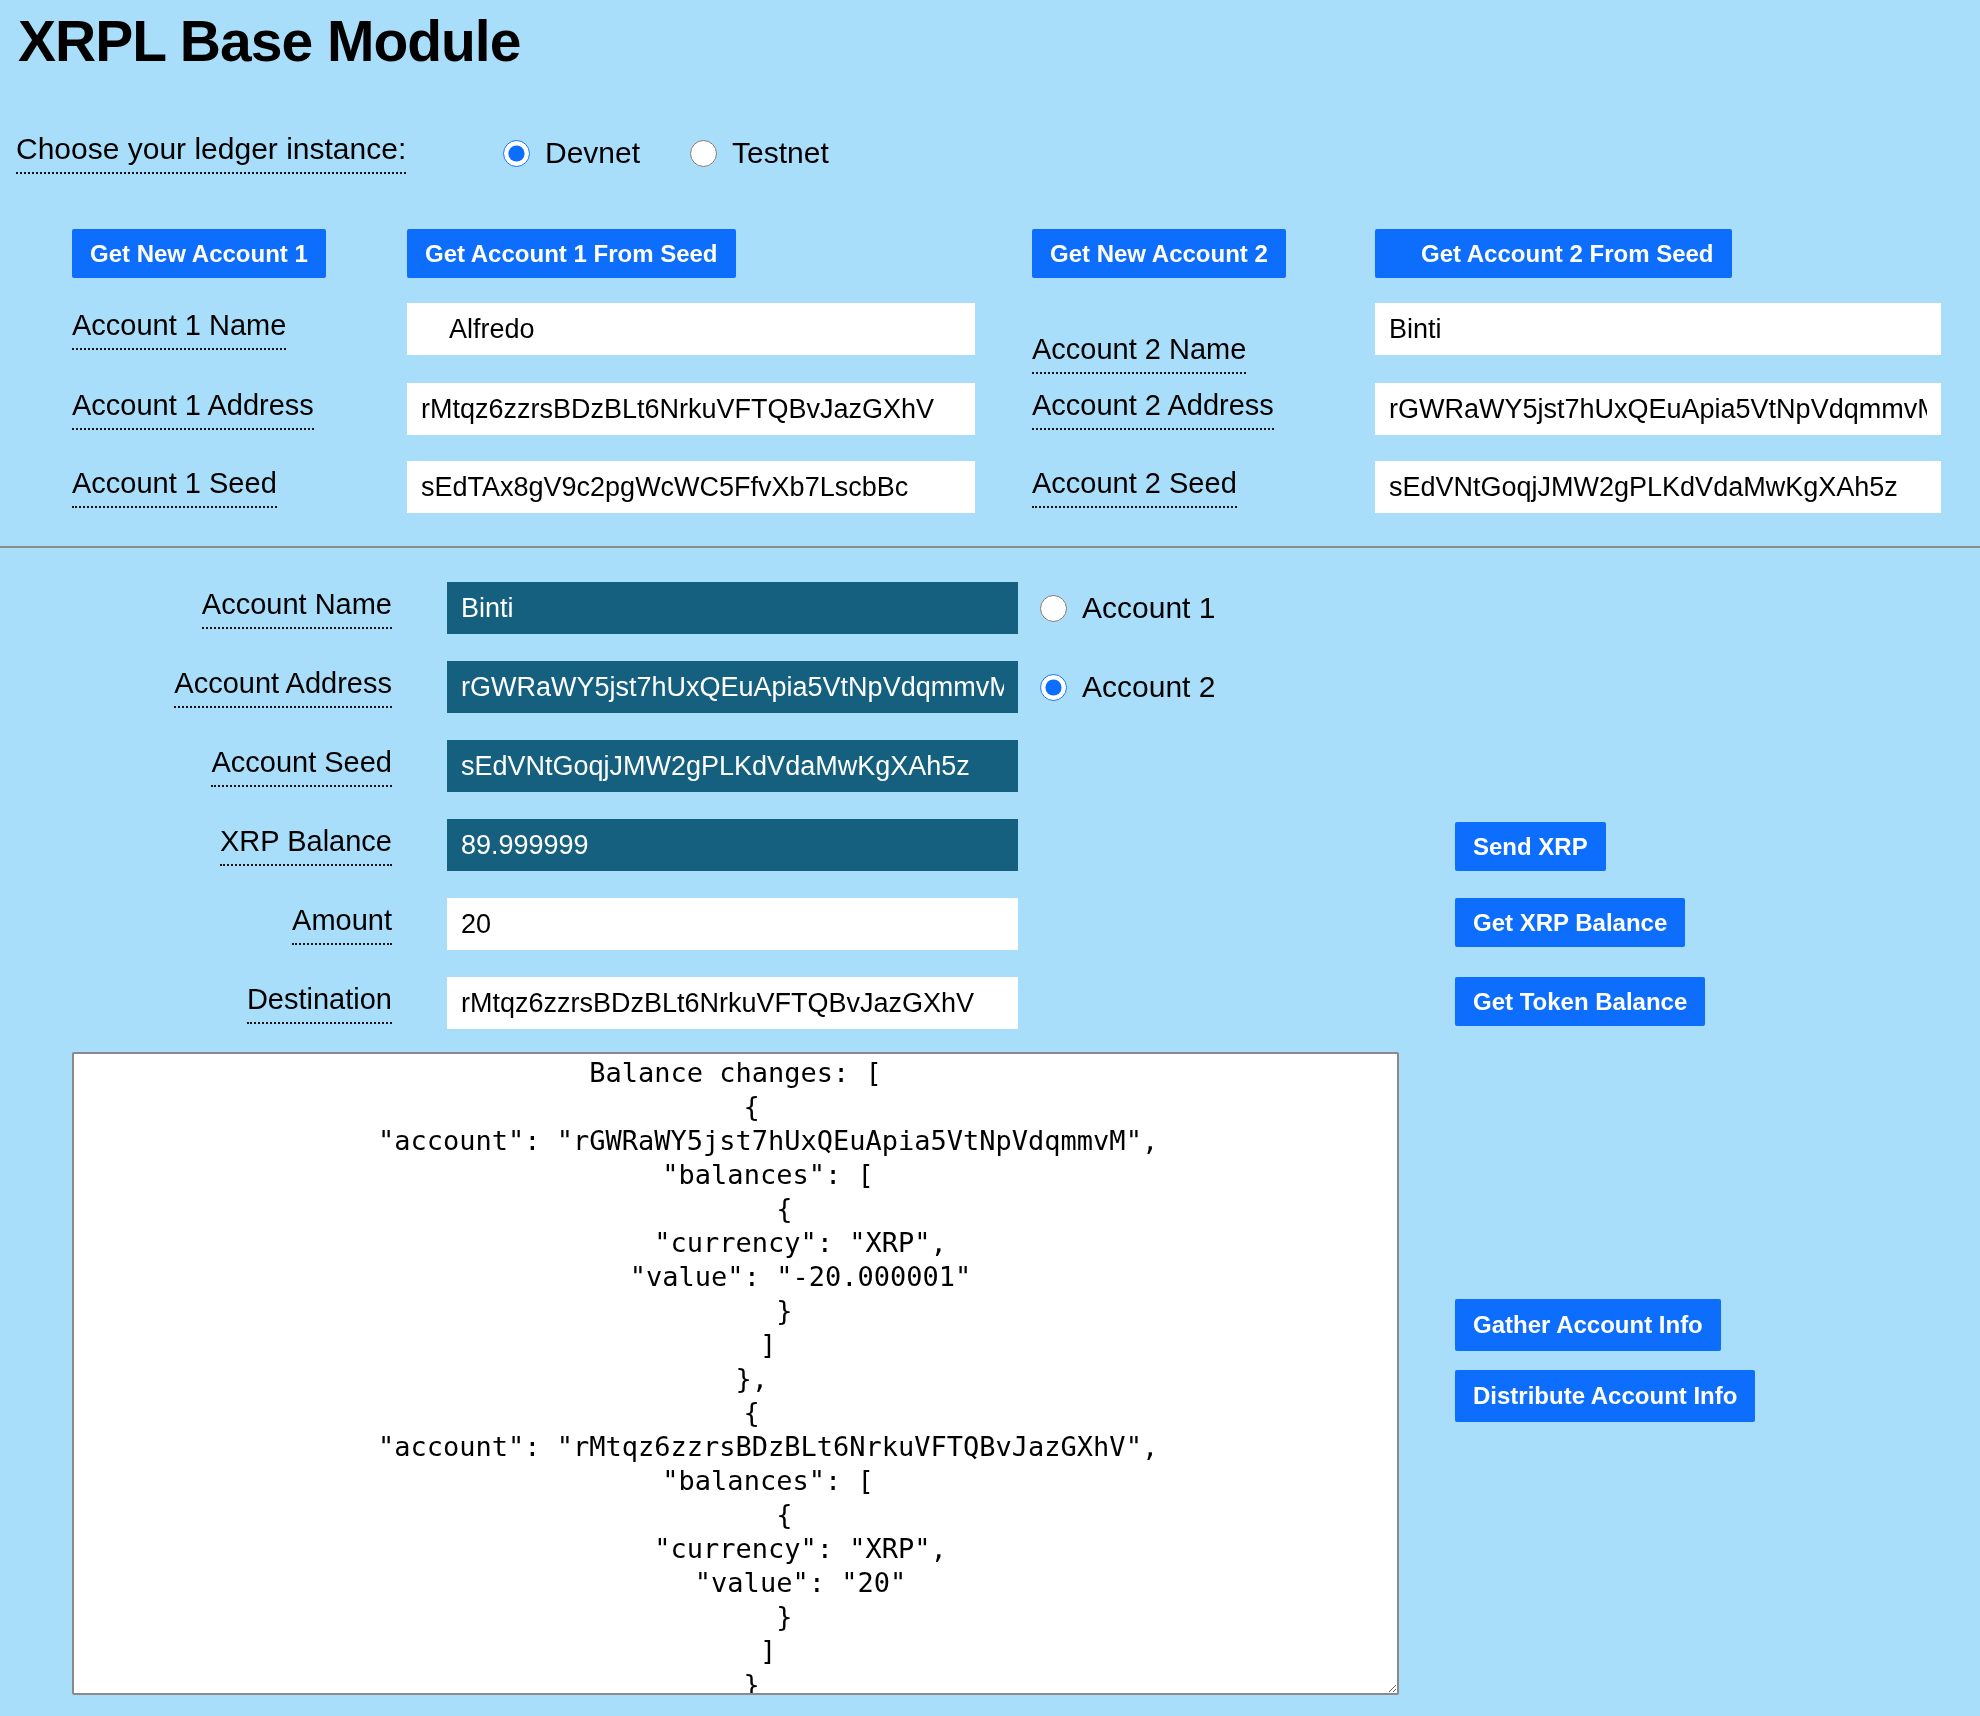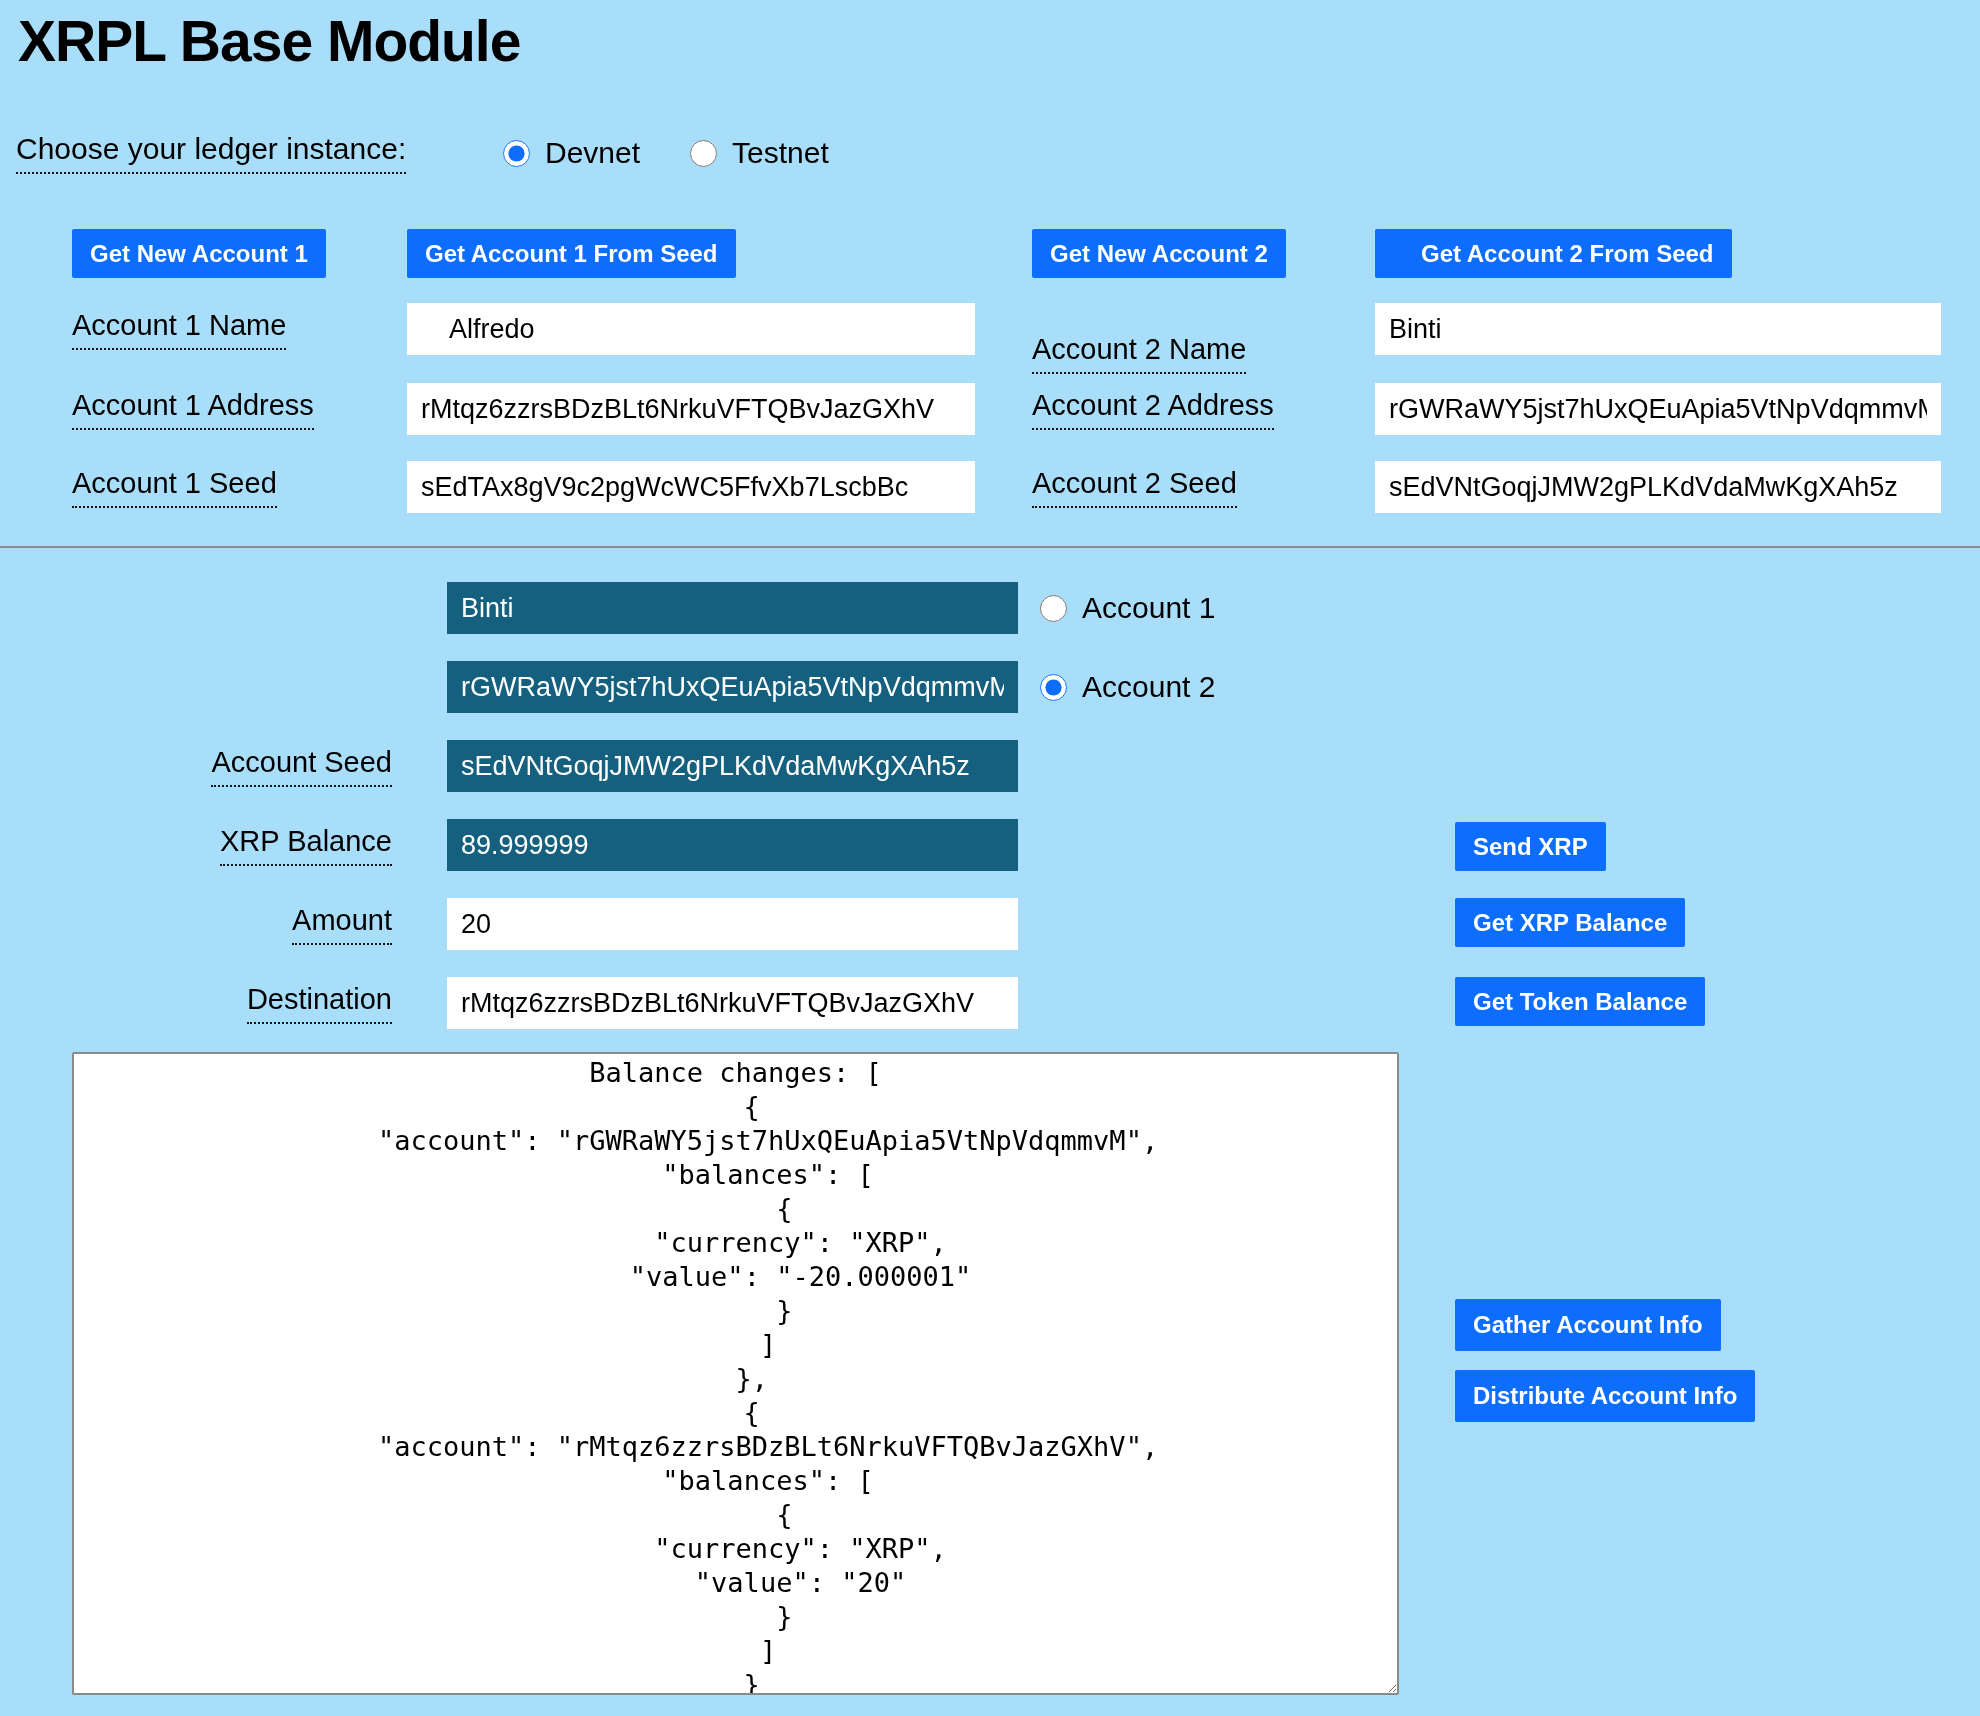--- a/index.html
+++ b/index.html
@@ -84,21 +84,27 @@
       <span class="ul">Account 2 Address</span>
     </div>
   <input class="tinput abs" style="left: 1375px; top: 383px; width: 566px;" value="rGWRaWY5jst7hUxQEuApia5VtNpVdqmmvM">
   <div class="row abs lbl" style="left:1032px;top:461px;height:52px;">
       <span class="ul">Account 2 Seed</span>
     </div>
   <input class="tinput abs" style="left: 1375px; top: 461px; width: 566px;" value="sEdVNtGoqjJMW2gPLKdVdaMwKgXAh5z">
 
   <hr class="divider abs" style="left:0;top:546px;width:1980px;">
 
+  <div class="row rightlbl abs lbl" style="left:60px;top:582px;width:332px;height:52px;">
+      <span class="ul">Account Name</span>
+    </div>
   <input class="tinput dinput abs" style="left: 447px; top: 582px; width: 571px;" value="Binti">
+  <div class="row rightlbl abs lbl" style="left:60px;top:661px;width:332px;height:52px;">
+      <span class="ul">Account Address</span>
+    </div>
   <input class="tinput dinput abs" style="left: 447px; top: 661px; width: 571px;" value="rGWRaWY5jst7hUxQEuApia5VtNpVdqmmvM">
   <div class="row rightlbl abs lbl" style="left:60px;top:740px;width:332px;height:52px;">
       <span class="ul">Account Seed</span>
     </div>
   <input class="tinput dinput abs" style="left: 447px; top: 740px; width: 571px;" value="sEdVNtGoqjJMW2gPLKdVdaMwKgXAh5z">
   <div class="row rightlbl abs lbl" style="left:60px;top:819px;width:332px;height:52px;">
       <span class="ul">XRP Balance</span>
     </div>
   <input class="tinput dinput abs" style="left: 447px; top: 819px; width: 571px;" value="89.999999">
   <div class="row rightlbl abs lbl" style="left:60px;top:898px;width:332px;height:52px;">

